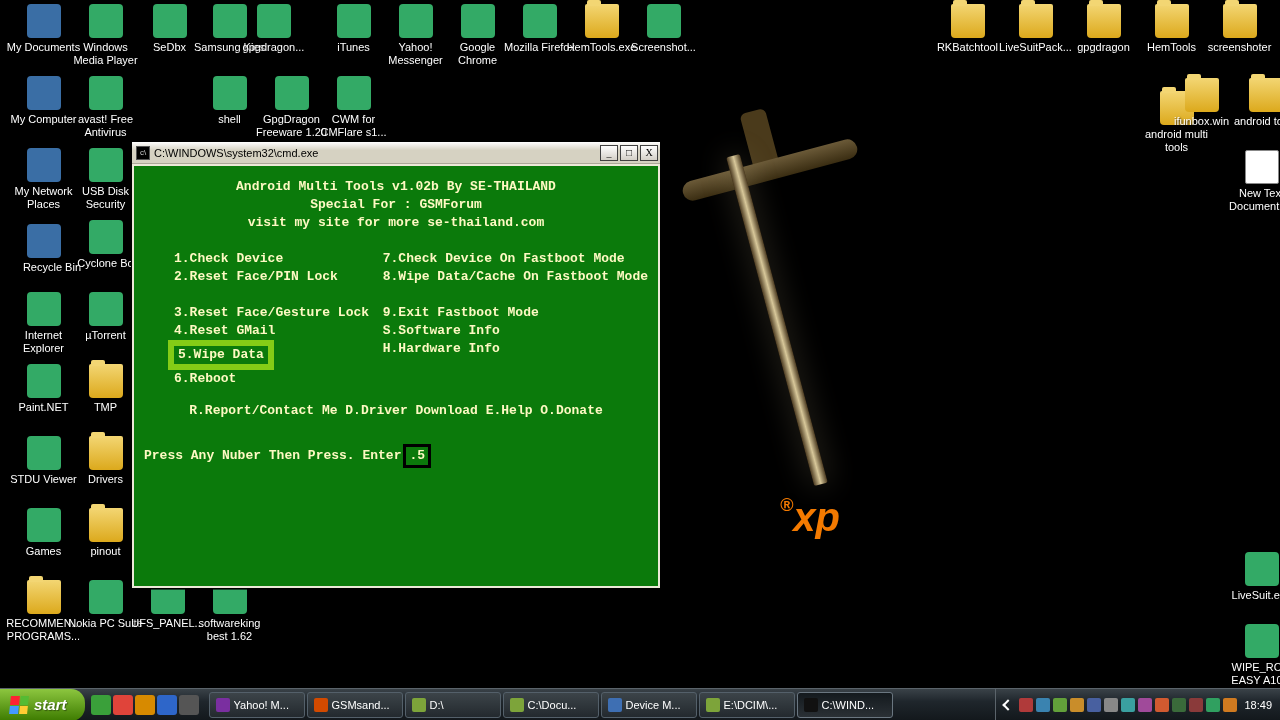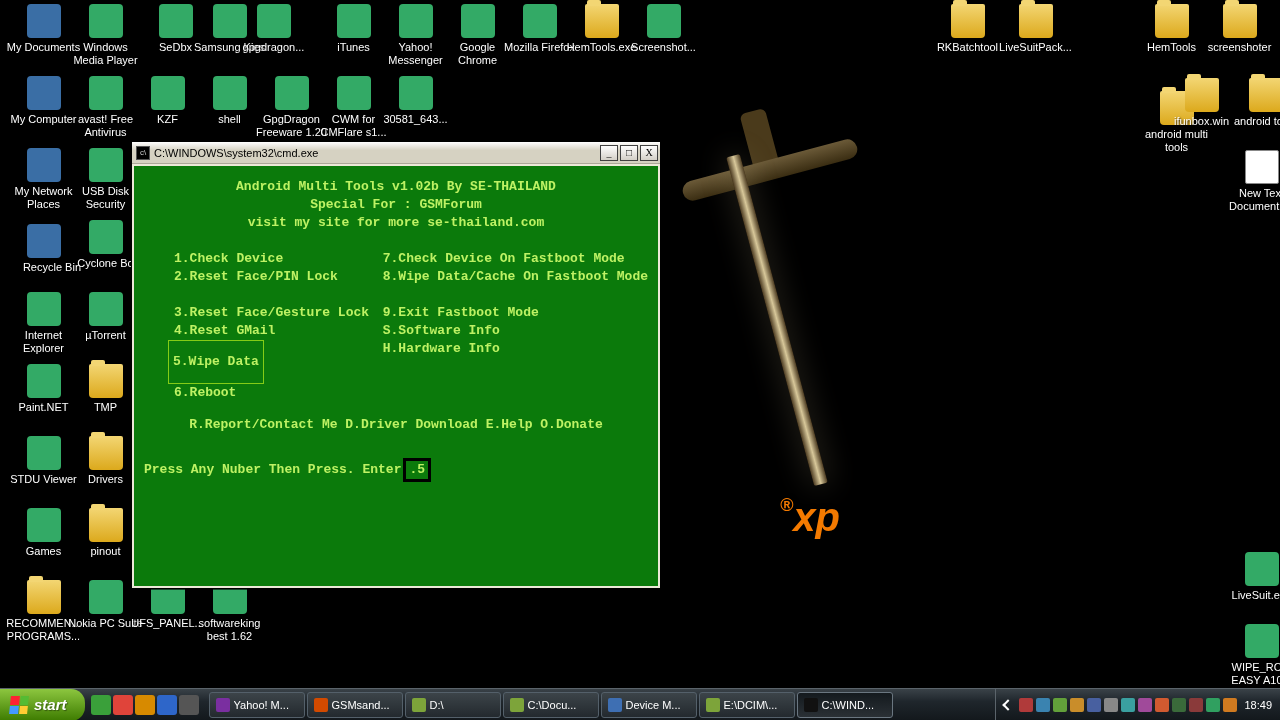--- a/index.html
+++ b/index.html
@@ -77,31 +77,31 @@
     width:18px;height:16px;margin-left:2px;
     background:linear-gradient(#fefefe,#d4d0c8);
     border:1px solid #404040; color:#000;
     font-size:10px; font-family:Tahoma;
     display:flex;align-items:center;justify-content:center;
     cursor:pointer;
   }
   .cmd-body {
     margin:2px; background:#0b7a0b;
     font-family:"Lucida Console","Courier New",monospace;
-    font-size:13px; font-weight:bold; color:#bef264;
+    font-size:13px; font-weight:bold; color:#fef9c3;
     line-height:18px;
     padding:12px 10px 18px;
     position:relative;
     min-height:420px;
   }
   .cmd-body .center{text-align:center;}
   .cmd-cols { display:flex; margin:18px 0 4px 30px;}
   .cmd-cols .col{flex:1;white-space:pre;}
   .hl {
-    border:1px solid #84cc16; padding:12px 4px; display:inline-block;
+    border:6px solid #84cc16; padding:0 4px; display:inline-block;
     margin-left:-6px;
   }
   .bot-row{ margin:14px 0 0; text-align:center;}
   .prompt-row{ margin-top:24px; display:flex; align-items:center;}
   .prompt-box{ border:3px solid #000; padding:0 3px; margin-left:2px;}
 
   
   .taskbar {
     position:absolute; left:0; right:0; bottom:0; height:32px;
     background:linear-gradient(#3a4248, #1f262c 40%, #13181c);
@@ -159,21 +159,21 @@
 
 <div class="desktop" id="desktop">
     <div class="dicon network" style="left: 6px; top: 4px;">
       <div class="glyph" style="background: rgb(58, 110, 165); color: rgb(255, 255, 255);"></div>
       <div>My Documents</div>
     </div>
     <div class="dicon app" style="left: 68px; top: 4px;">
       <div class="glyph" style="background: rgb(51, 170, 102); color: rgb(255, 255, 255);"></div>
       <div>Windows Media Player</div>
     </div>
-    <div class="dicon app" style="left: 138px; top: 4px;">
+    <div class="dicon app" style="left: 132px; top: 4px;">
       <div class="glyph" style="background: rgb(51, 170, 102); color: rgb(255, 255, 255);"></div>
       <div>SeDbx</div>
     </div>
     <div class="dicon app" style="left: 192px; top: 4px;">
       <div class="glyph" style="background: rgb(51, 170, 102); color: rgb(255, 255, 255);"></div>
       <div>Samsung Kies</div>
     </div>
     <div class="dicon app" style="left: 236px; top: 4px;">
       <div class="glyph" style="background: rgb(51, 170, 102); color: rgb(255, 255, 255);"></div>
       <div>gpgdragon...</div>
@@ -203,39 +203,31 @@
       <div>Screenshot...</div>
     </div>
     <div class="dicon network" style="left: 6px; top: 76px;">
       <div class="glyph" style="background: rgb(58, 110, 165); color: rgb(255, 255, 255);"></div>
       <div>My Computer</div>
     </div>
     <div class="dicon app" style="left: 68px; top: 76px;">
       <div class="glyph" style="background: rgb(51, 170, 102); color: rgb(255, 255, 255);"></div>
       <div>avast! Free Antivirus</div>
     </div>
-    <div class="dicon app" style="left: 130px; top: 76px;">
-      <div class="glyph" style="background: rgb(51, 170, 102); color: rgb(255, 255, 255);"></div>
-      <div>KZF</div>
-    </div>
     <div class="dicon app" style="left: 192px; top: 76px;">
       <div class="glyph" style="background: rgb(51, 170, 102); color: rgb(255, 255, 255);"></div>
       <div>shell</div>
     </div>
     <div class="dicon app" style="left: 254px; top: 76px;">
       <div class="glyph" style="background: rgb(51, 170, 102); color: rgb(255, 255, 255);"></div>
       <div>GpgDragon Freeware 1.20</div>
     </div>
     <div class="dicon app" style="left: 316px; top: 76px;">
       <div class="glyph" style="background: rgb(51, 170, 102); color: rgb(255, 255, 255);"></div>
       <div>CWM for CMFlare s1...</div>
-    </div>
-    <div class="dicon app" style="left: 378px; top: 76px;">
-      <div class="glyph" style="background: rgb(51, 170, 102); color: rgb(255, 255, 255);"></div>
-      <div>30581_643...</div>
     </div>
     <div class="dicon network" style="left: 6px; top: 148px;">
       <div class="glyph" style="background: rgb(58, 110, 165); color: rgb(255, 255, 255);"></div>
       <div>My Network Places</div>
     </div>
     <div class="dicon app" style="left: 68px; top: 148px;">
       <div class="glyph" style="background: rgb(51, 170, 102); color: rgb(255, 255, 255);"></div>
       <div>USB Disk Security</div>
     </div>
     <div class="dicon network" style="left: 6px; top: 224px; text-align: right;">
@@ -294,20 +286,24 @@
       <div class="glyph" style="background: rgb(51, 170, 102); color: rgb(255, 255, 255);"></div>
       <div>softwareking best 1.62</div>
     </div>
     <div class="dicon folder" style="left: 930px; top: 4px;">
       <div class="glyph"></div>
       <div>RKBatchtool</div>
     </div>
     <div class="dicon folder" style="left: 998px; top: 4px;">
       <div class="glyph"></div>
       <div>LiveSuitPack...</div>
+    </div>
+    <div class="dicon folder" style="left: 1066px; top: 4px;">
+      <div class="glyph"></div>
+      <div>gpgdragon</div>
     </div>
     <div class="dicon folder" style="left: 1134px; top: 4px;">
       <div class="glyph"></div>
       <div>HemTools</div>
     </div>
     <div class="dicon folder" style="left: 1202px; top: 4px;">
       <div class="glyph"></div>
       <div>screenshoter</div>
     </div>
     <div class="dicon folder" style="left: 1100px; top: 91px; margin-left: 39px;">

